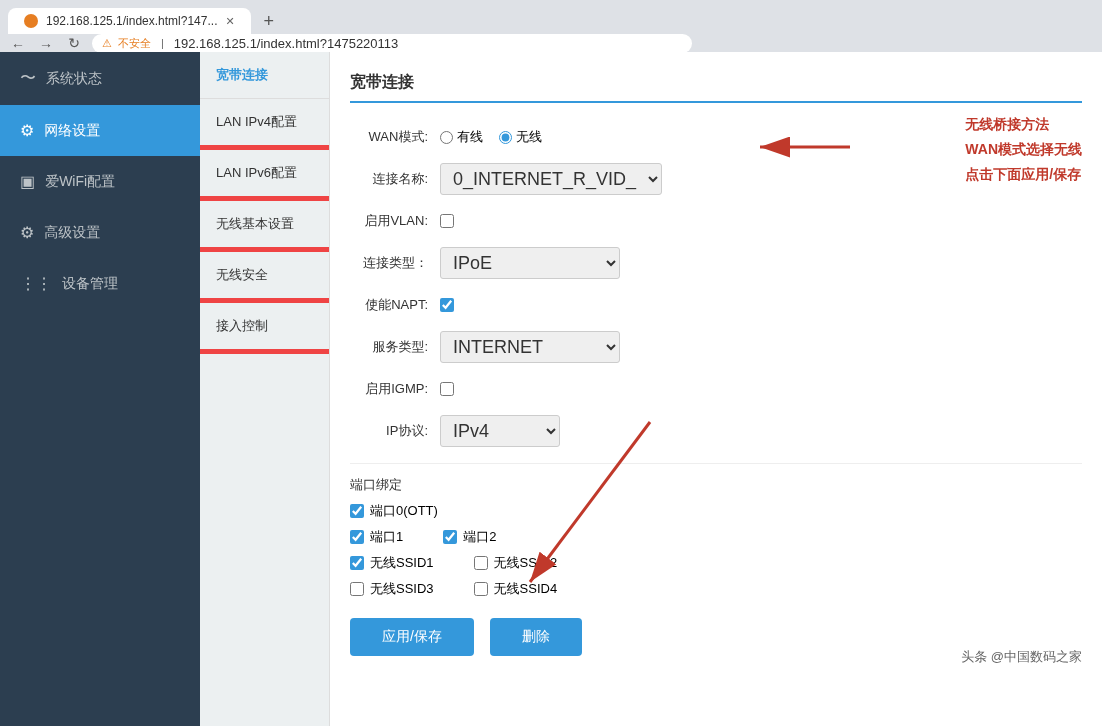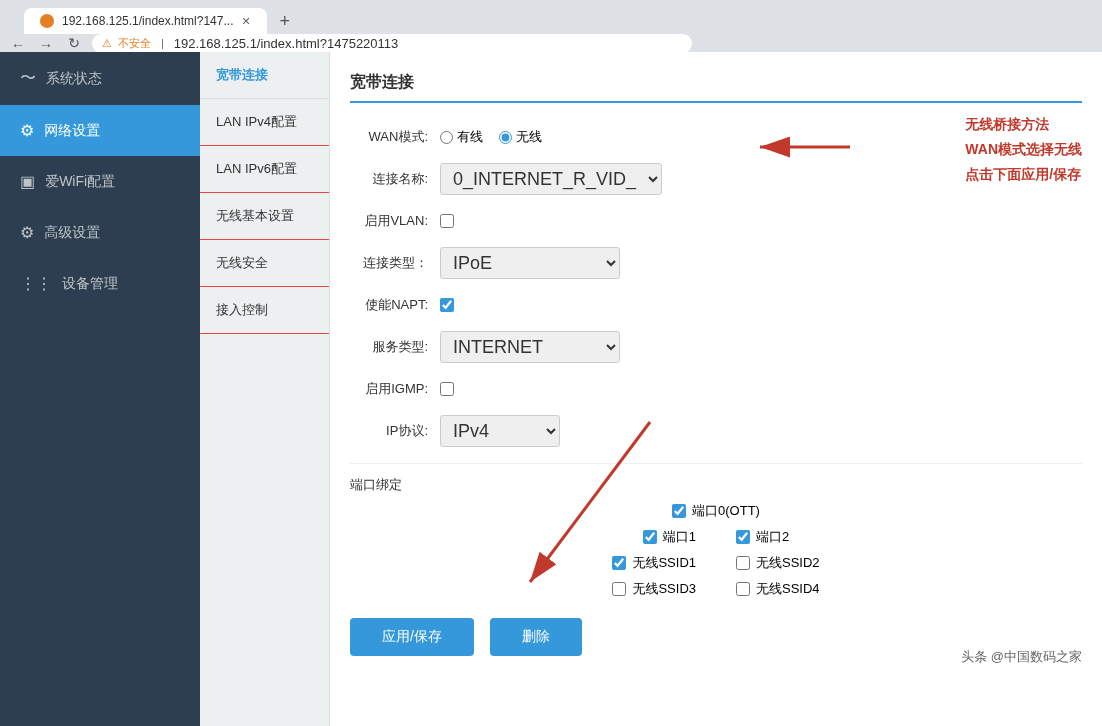--- a/index.html
+++ b/index.html
@@ -1,41 +1,41 @@
 <!DOCTYPE html>
 <html><head>
   <meta charset="utf-8">
   <style>
     * { box-sizing: border-box; margin: 0; padding: 0; }
     body { font-family: 'Microsoft YaHei', Arial, sans-serif; font-size: 14px; background: #f0f0f0; width: 1102px; height: 726px; overflow: hidden; }
 
     
     .browser-chrome { background: #dee1e6; height: 52px; display: flex; flex-direction: column; }
-    .tab-bar { display: flex; align-items: center; padding: 8px 0 0 8px; height: 34px; margin-left: 16px; }
+    .tab-bar { display: flex; align-items: center; padding: 8px 0 0 8px; height: 34px; }
     .tab { background: white; border-radius: 8px 8px 0 0; padding: 6px 16px; display: flex; align-items: center; gap: 8px; font-size: 12px; color: #333; min-width: 180px; }
     .tab-favicon { width: 14px; height: 14px; background: #e67e22; border-radius: 50%; display: inline-block; }
     .tab-close { color: #666; font-size: 11px; cursor: pointer; margin-left: auto; }
     .new-tab-btn { width: 28px; height: 28px; display: flex; align-items: center; justify-content: center; color: #555; font-size: 18px; cursor: pointer; margin-left: 4px; }
     .address-bar { background: #dee1e6; height: 18px; padding: 2px 8px; display: flex; align-items: center; gap: 8px; }
     .nav-btn { color: #555; font-size: 14px; cursor: pointer; width: 20px; text-align: center; }
     .address-input { flex: 1; background: white; border: none; border-radius: 12px; padding: 2px 10px; font-size: 12px; color: #333; display: flex; align-items: center; gap: 6px; max-width: 600px; }
     .lock-icon-addr { color: #e67e22; font-size: 11px; }
 
     
     .main-layout { display: flex; height: calc(726px - 52px); }
 
     
     .sidebar { width: 200px; background: #2c3e50; display: flex; flex-direction: column; flex-shrink: 0; }
     .sidebar-item { display: flex; align-items: center; gap: 10px; padding: 16px 20px; color: #bdc3c7; cursor: pointer; font-size: 14px; }
     .sidebar-item.active { background: #3498db; color: white; }
     .sidebar-icon { font-size: 16px; }
 
     
     .sub-sidebar { width: 130px; background: #ecf0f1; border-right: 1px solid #ddd; padding-top: 0; flex-shrink: 0; }
-    .sub-sidebar-item { padding: 14px 16px; color: #333; cursor: pointer; font-size: 13px; border-bottom: 1px solid #ef4444; }
+    .sub-sidebar-item { padding: 14px 16px; color: #333; cursor: pointer; font-size: 13px; border-bottom: 5px solid #ef4444; }
     .sub-sidebar-top { padding: 14px 16px; color: #3498db; font-size: 13px; border-bottom: 1px solid #ddd; font-weight: bold; }
 
     
     .content { flex: 1; background: white; padding: 20px; overflow-y: auto; position: relative; }
     .section-title { font-size: 16px; font-weight: bold; color: #333; margin-bottom: 16px; padding-bottom: 8px; border-bottom: 2px solid #3498db; }
 
     
     .form-row { display: flex; align-items: center; padding: 8px 0; min-height: 36px; }
     .form-label { width: 90px; color: #333; font-size: 13px; text-align: right; padding-right: 12px; flex-shrink: 0; }
     .form-control { flex: 1; display: flex; align-items: center; gap: 12px; }
@@ -43,21 +43,21 @@
     .radio-item { display: flex; align-items: center; gap: 4px; font-size: 13px; }
     input[type="radio"] { accent-color: #3498db; }
     input[type="checkbox"] { accent-color: #3498db; width: 14px; height: 14px; }
     select { border: 1px solid #ccc; border-radius: 3px; padding: 4px 8px; font-size: 18px; min-width: 180px; color: #333; }
     
     .checkbox-item { display: flex; align-items: center; gap: 6px; font-size: 13px; }
 
     
     .port-section { margin-top: 12px; }
     .port-section-label { color: #333; font-size: 13px; margin-bottom: 8px; }
-    .port-row { display: flex; align-items: center; gap: 40px; margin-bottom: 8px; justify-content: center; }
+    .port-row { display: flex; align-items: center; gap: 40px; margin-bottom: 8px; }
 
     
     .btn-row { display: flex; gap: 16px; margin-top: 20px; }
     .btn-primary { background: #3498db; color: white; border: none; padding: 10px 32px; border-radius: 4px; font-size: 14px; cursor: pointer; }
     .btn-danger { background: #3498db; color: white; border: none; padding: 10px 32px; border-radius: 4px; font-size: 14px; cursor: pointer; }
 
     
     .annotation { position: absolute; top: 60px; right: 20px; color: #c0392b; font-size: 14px; font-weight: bold; line-height: 1.8; text-align: left; }
 
     

